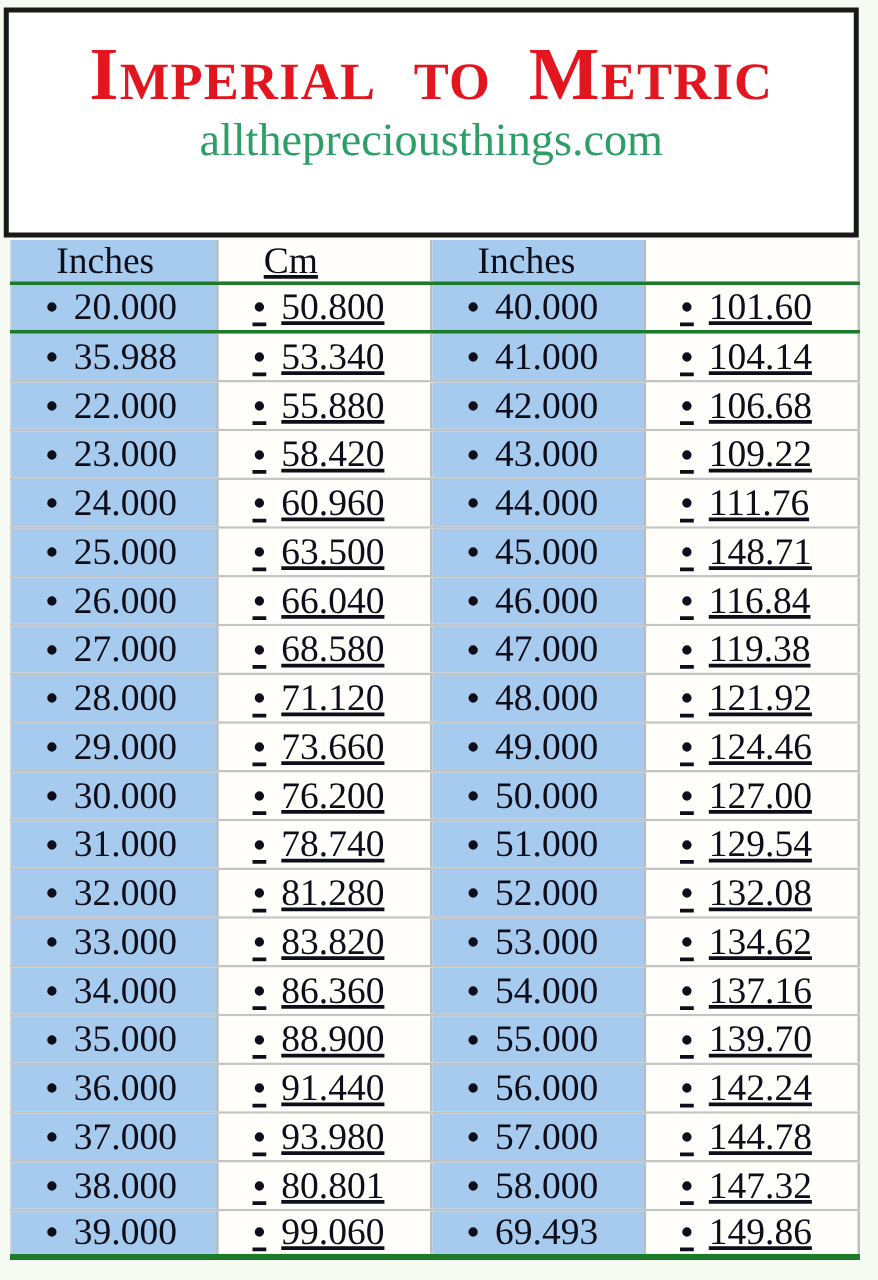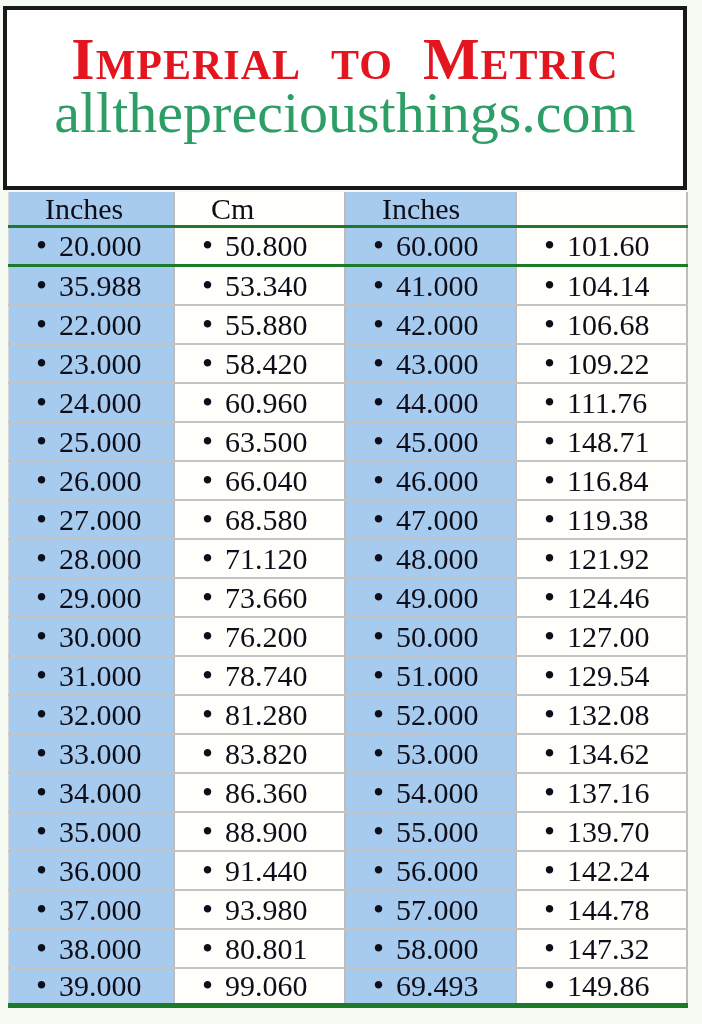--- a/index.html
+++ b/index.html
@@ -26,21 +26,21 @@
     font-weight: bold;
     font-variant: small-caps;
     font-size: 60px;
     line-height: 58px;
     letter-spacing: 1px;
     word-spacing: 14px;
     white-space: nowrap;
   }
   .site {
     color: var(--site-green, #2e9e67);
-    font-size: 58px;
+    font-size: 37px;
     line-height: 50px;
     white-space: nowrap;
   }
 
   
   .table-wrap {
     position: absolute;
     left: 8px; top: 192px;
     width: 680px;
   }
@@ -60,21 +60,21 @@
     align-items: center;
     padding-left: 27px;
     border-right: 2px solid #bdbdbd;
     font-size: 30px;
     color: var(--text-col, #0e0e1a);
     white-space: nowrap;
     overflow: hidden;
   }
   .trow .cell:first-child { border-left: 1px solid #d8d8d8; }
   .cell.blue  { background: var(--blue-col, #a6cbee); }
-  .cell.white { background: var(--white-col, #fffefb); }
+  .cell.white { background: var(--white-col, #fffefb); text-decoration: underline; }
   .hcell { padding-left: 36px; font-size: 30px; }
   .bullet {
     display: inline-block;
     margin-right: 12px;
     font-size: 1.05em;
     line-height: 1;
   }
 </style>
 </head>
 <body>
@@ -96,21 +96,21 @@
         <div class="cell blue">
           <span class="bullet">•</span>
           <span>20.000</span>
         </div>
         <div class="cell white">
           <span class="bullet">•</span>
           <span>50.800</span>
         </div>
         <div class="cell blue">
           <span class="bullet">•</span>
-          <span>60.000</span>
+          <span>40.000</span>
         </div>
         <div class="cell white">
           <span class="bullet">•</span>
           <span>101.60</span>
         </div>
       </div>
       <div class="trow">
         <div class="cell blue">
           <span class="bullet">•</span>
           <span>35.988</span>

